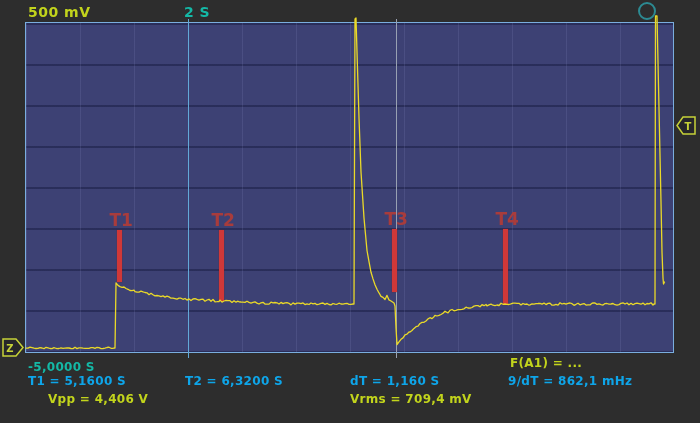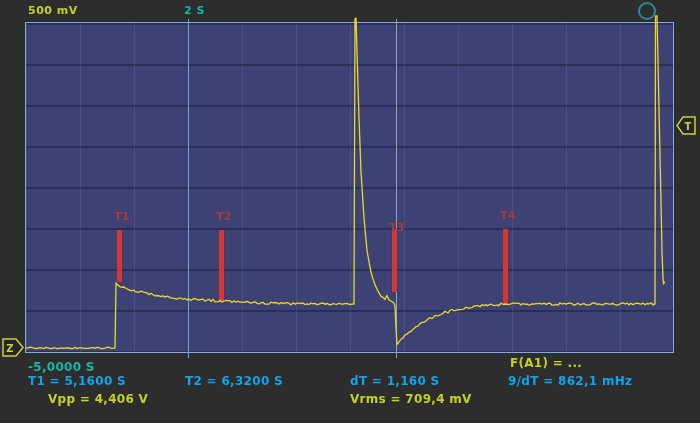--- a/index.html
+++ b/index.html
@@ -2,37 +2,37 @@
 <html><head>
 <meta charset="utf-8">
 <style>
   html,body{margin:0;padding:0;background:#1a1a1a;}
   #screen{
     position:relative;width:700px;height:423px;overflow:hidden;
     background:#2d2d2d;font-family:"DejaVu Sans","Liberation Sans",sans-serif;
     -webkit-font-smoothing:antialiased;
   }
   .abs{position:absolute;}
-  .hdr{font-size:11px;font-weight:bold;letter-spacing:0.5px;}
+  .hdr{font-size:14px;font-weight:bold;letter-spacing:0.5px;}
   .txt-green{color:#c2d41c;}
   .txt-cyan{color:#14b8a6;}
   .txt-white{color:#0ea5e9;}
   .readout{font-size:12px;font-weight:bold;white-space:nowrap;letter-spacing:0.3px;}
   #plot{
     left:25px;top:22px;width:649px;height:331px;
     background-color:#3d4174;
     background-image:
       repeating-linear-gradient(to right, rgba(145,150,205,0.16) 0px, rgba(145,150,205,0.16) 1px, transparent 1px, transparent 54px),
       repeating-linear-gradient(to bottom, rgba(18,22,58,0.45) 0px, rgba(18,22,58,0.45) 2px, transparent 2px, transparent 41px);
     border:1px solid #7aaede;
     box-sizing:border-box;
   }
   .refline{position:absolute;top:-4px;height:339px;width:1px;}
   .marker-bar{position:absolute;width:5px;background:#d03838;box-shadow:0 0 1px #7a1f1f;}
-  .marker-label{position:absolute;font-size:11px;font-weight:bold;color:#a83c3c;width:20px;text-align:right;}
+  .marker-label{position:absolute;font-size:17px;font-weight:bold;color:#a83c3c;width:20px;text-align:center;}
   #trace-svg{left:25px;top:22px;width:649px;height:331px;overflow:visible;}
   .circle-icon{
     left:638px;top:2px;width:14px;height:14px;border:2px solid #2c8a92;border-radius:50%;
     background:transparent;
   }
   .tag-svg text{font-family:"DejaVu Sans","Liberation Sans",sans-serif;font-size:10px;font-weight:bold;fill:#c6d238;}
   .tag-svg polygon{fill:#26262a;stroke:#c6d238;stroke-width:1.5;}
   #z-tag{left:2px;top:338px;}
   #t-tag{left:676px;top:116px;}
 </style>
@@ -50,21 +50,21 @@
     <div id="reflines">
         <div class="refline" style="left: 162px; background: rgb(98, 168, 216);"></div>
         <div class="refline" style="left: 370px; background: rgb(152, 160, 178);"></div>
       </div>
     <div id="markers">
         <div class="marker-bar" style="left: 91px; width: 5px; top: 207px; height: 52px;"></div>
         <div class="marker-label" style="left: 83.5px; top: 187px;">T1</div>
         <div class="marker-bar" style="left: 193px; width: 5px; top: 207px; height: 71px;"></div>
         <div class="marker-label" style="left: 185.5px; top: 187px;">T2</div>
         <div class="marker-bar" style="left: 366px; width: 5px; top: 206px; height: 63px;"></div>
-        <div class="marker-label" style="left: 358.5px; top: 186px; margin-top: 12px;">T3</div>
+        <div class="marker-label" style="left: 358.5px; top: 186px;">T3</div>
         <div class="marker-bar" style="left: 477px; width: 5px; top: 206px; height: 76px;"></div>
         <div class="marker-label" style="left: 469.5px; top: 186px;">T4</div>
       </div>
   </div>
 
   <svg id="trace-svg" class="abs" viewBox="0 0 649 331" preserveAspectRatio="none">
     <polyline id="trace-line" fill="none" stroke-width="1.3" stroke-linejoin="round" stroke-linecap="round" points="1,326.1 3,326.2 5,325.2 7,325.7 9,326.2 11,326.5 13,326.4 15,325.6 17,326.0 19,326.7 21,325.3 23,325.9 25,326.5 27,326.6 29,325.7 30,326.0 32,326.7 34,326.5 36,325.9 38,326.3 40,326.1 42,325.9 44,326.0 46,326.5 48,326.6 50,325.2 52,326.6 54,325.9 56,325.8 58,326.2 60,326.4 62,326.4 64,326.3 66,325.6 68,325.6 70,326.4 72,325.3 74,325.7 76,326.6 78,326.5 80,326.2 82,325.5 84,325.2 86,326.3 88,326.4 89,326 90,326 91,262 91,260.9 93,263.4 95,264.6 97,265.3 99,265.0 101,266.5 103,267.3 105,268.5 107,268.7 109,268.2 110,269.6 112,270.1 114,270.2 116,269.2 118,269.9 120,270.5 122,270.8 124,272.7 126,271.3 128,272.8 130,273.9 132,273.5 134,273.8 136,274.6 138,273.9 140,275.1 142,274.2 144,274.9 146,276.2 148,276.1 150,276.6 152,277.1 154,276.1 156,276.2 158,277.3 160,276.5 162,278.1 164,276.9 166,278.6 168,277.0 170,276.6 172,277.4 174,278.1 176,277.3 178,277.1 180,279.2 182,278.0 184,277.3 186,279.2 188,277.5 190,279.8 192,279.7 194,279.5 195,278.1 197,280.1 199,279.0 201,278.4 203,278.7 205,278.7 207,280.4 209,278.8 211,280.2 213,279.2 214,279.8 216,280.0 218,280.1 220,280.4 222,279.2 224,280.4 226,281.1 228,280.4 230,279.9 232,281.1 234,282.0 236,280.8 238,280.3 240,282.1 242,282.1 244,282.1 246,280.2 248,280.8 250,280.5 252,280.8 254,282.0 256,280.4 258,281.6 260,280.8 262,280.7 264,281.3 266,282.9 268,280.9 270,282.1 272,281.1 274,281.1 276,281.7 278,280.9 280,282.6 282,281.9 284,282.5 286,281.0 288,281.8 290,281.4 292,282.7 294,282.1 296,281.4 298,281.0 300,282.4 302,281.4 304,282.5 306,282.9 308,281.5 310,282.2 312,282.3 314,281.2 316,282.0 318,282.1 320,281.6 322,281.3 324,282.4 326,282.4 328,282 329,282 330,-3 331,-4 332,30 332,30 334,96 336,150 339,196 342,228.5 344,239.6 346,250.3 348,256.9 350,262.7 352,267.3 354,271 354,270.8 356,274.4 358,275.4 360,277.5 362,273.4 364,277.9 366,279 369,281 370,284 371,306 372,322 372,322.5 374,319.9 376,317.3 378,315.9 380,312.8 382,312.1 384,310.0 385,310.0 387,308.5 389,306.4 391,304.7 393,304.1 395,301.5 397,300.4 399,300.3 401,299.0 403,296.9 405,295.7 407,296.6 409,294.7 410,293.3 412,294.0 414,293.4 416,292.5 418,291.3 420,289.2 421,289.9 423,290.8 425,288.3 427,287.5 429,288.8 431,288.3 433,287.7 435,287.6 437,287.4 439,286.8 441,285.2 443,286.0 445,286.2 447,285.5 449,284.1 451,283.6 453,283.6 455,284.8 457,282.7 459,283.7 461,282.5 462,283.9 464,282.9 466,282.1 468,283.2 470,283.6 472,283.0 474,283.5 476,281.2 478,282.3 480,282.0 482,282.3 484,282.5 486,281.9 488,281.1 490,281.2 492,281.3 494,281.3 496,282.9 498,281.5 500,282.3 502,282.0 504,283.2 505,282.8 507,281.9 509,282.1 511,281.6 513,281.5 515,281.3 517,282.1 519,281.1 521,282.6 523,281.4 525,281.1 527,283.2 529,283.1 531,282.4 533,283.1 535,280.8 537,282.0 539,281.3 541,282.2 543,281.4 545,281.0 547,281.7 549,283.3 551,282.3 553,281.2 555,282.8 557,282.2 559,281.6 561,283.1 563,282.8 565,282.9 567,281.3 568,280.8 570,281.0 572,282.4 574,281.9 576,282.7 578,283.1 580,281.6 582,281.5 584,282.1 586,282.0 588,281.5 590,282.7 592,283.1 594,282.6 596,281.3 598,280.8 600,282.0 602,281.0 604,282.8 606,281.3 608,282.7 610,281.6 612,281.1 614,281.6 616,282.2 618,281.1 620,282.8 622,281.5 624,281.9 626,280.8 628,283.0 629,282 630,282 630.5,-6 632,-6 633,40 634.5,110 636,180 637,230 638,256 638.5,262 639.5,260" stroke="#ead928"></polyline>
   </svg>
 
   <svg id="z-tag" class="abs tag-svg" width="23" height="19" viewBox="0 0 23 19">

